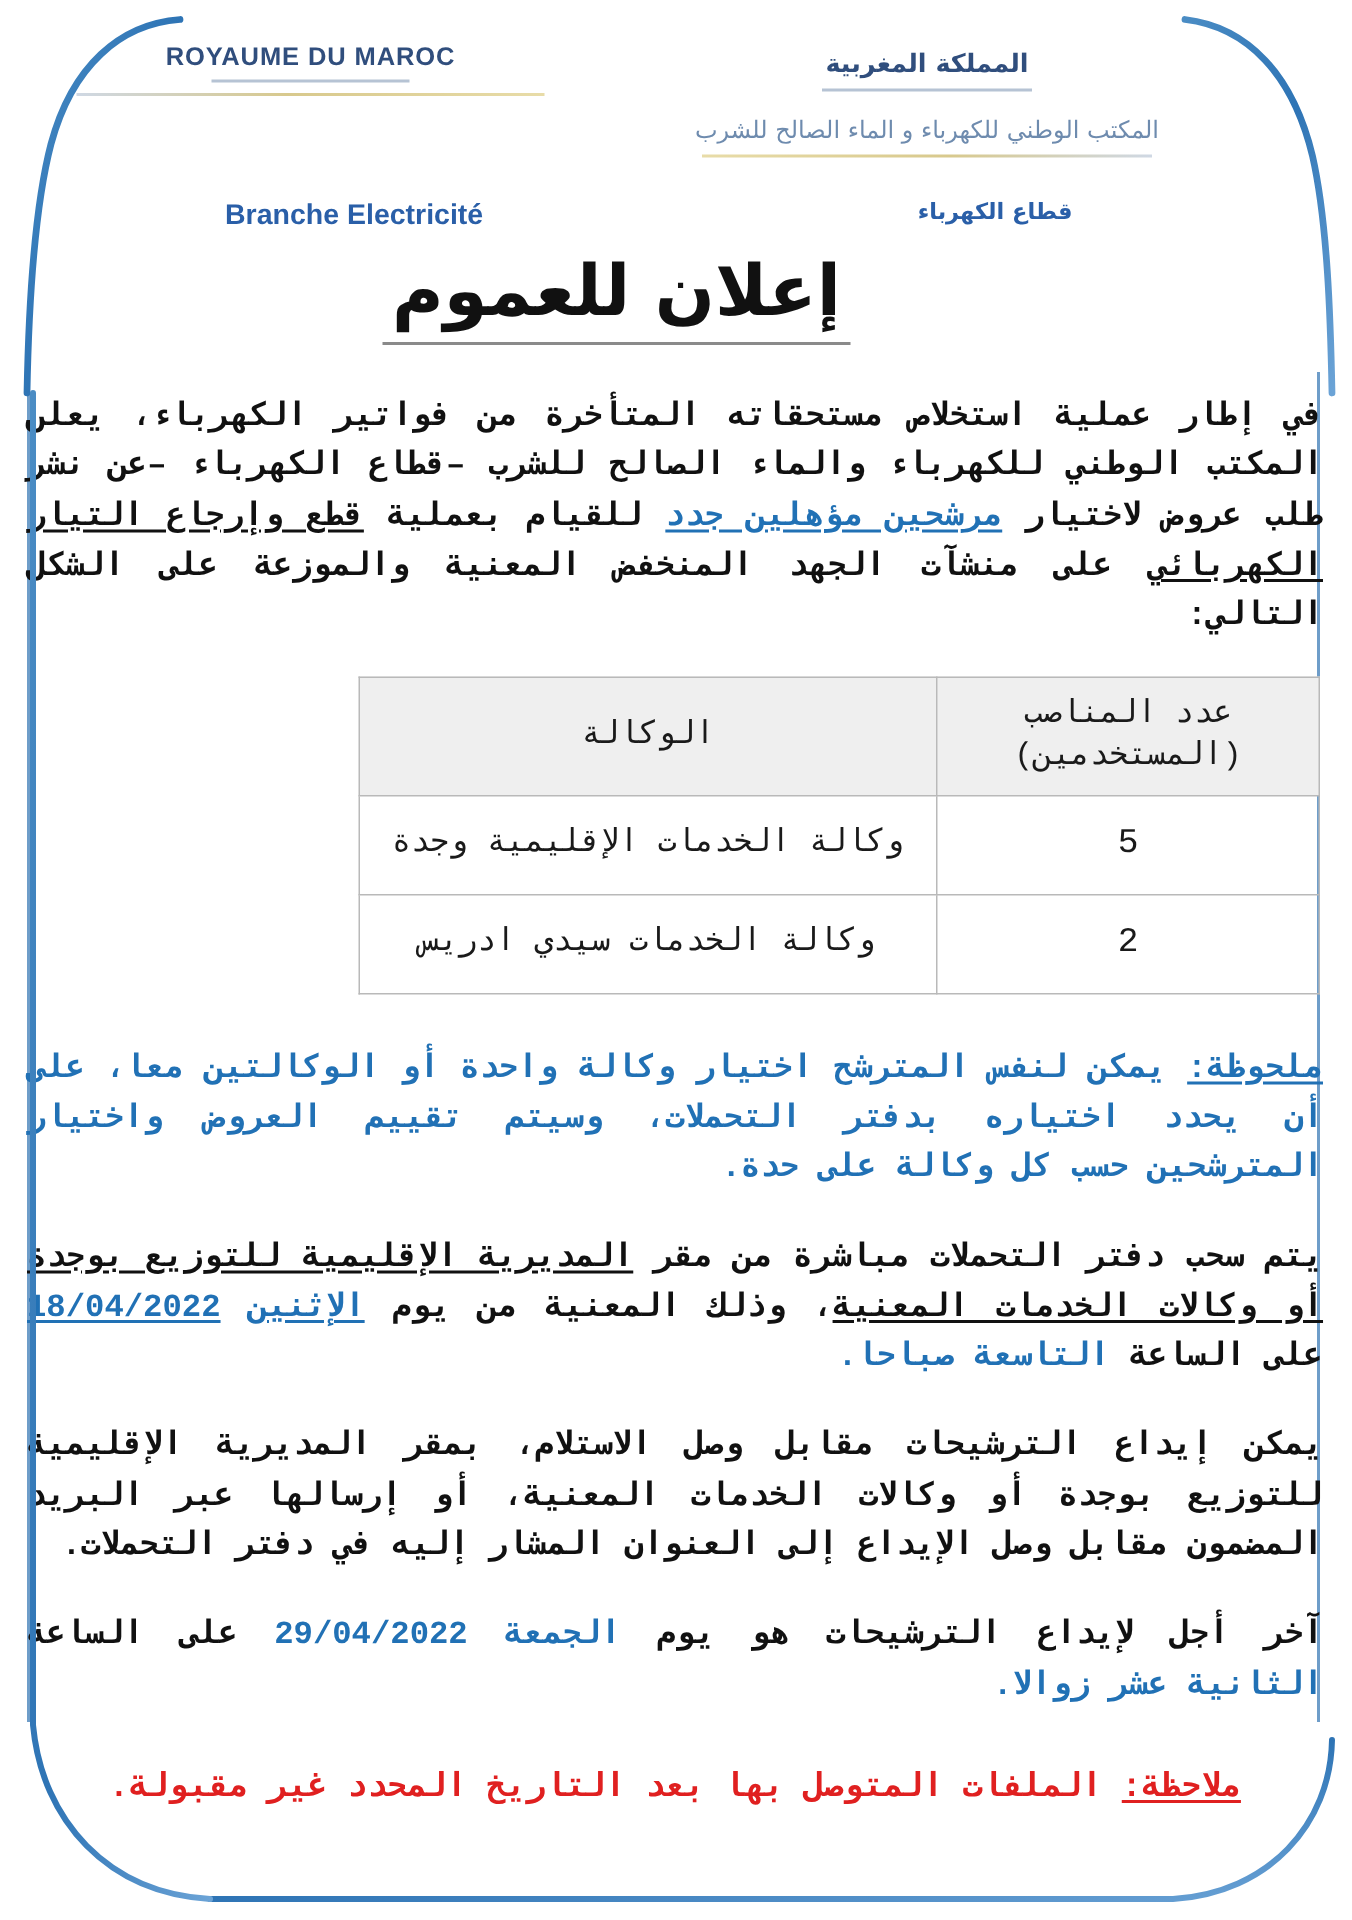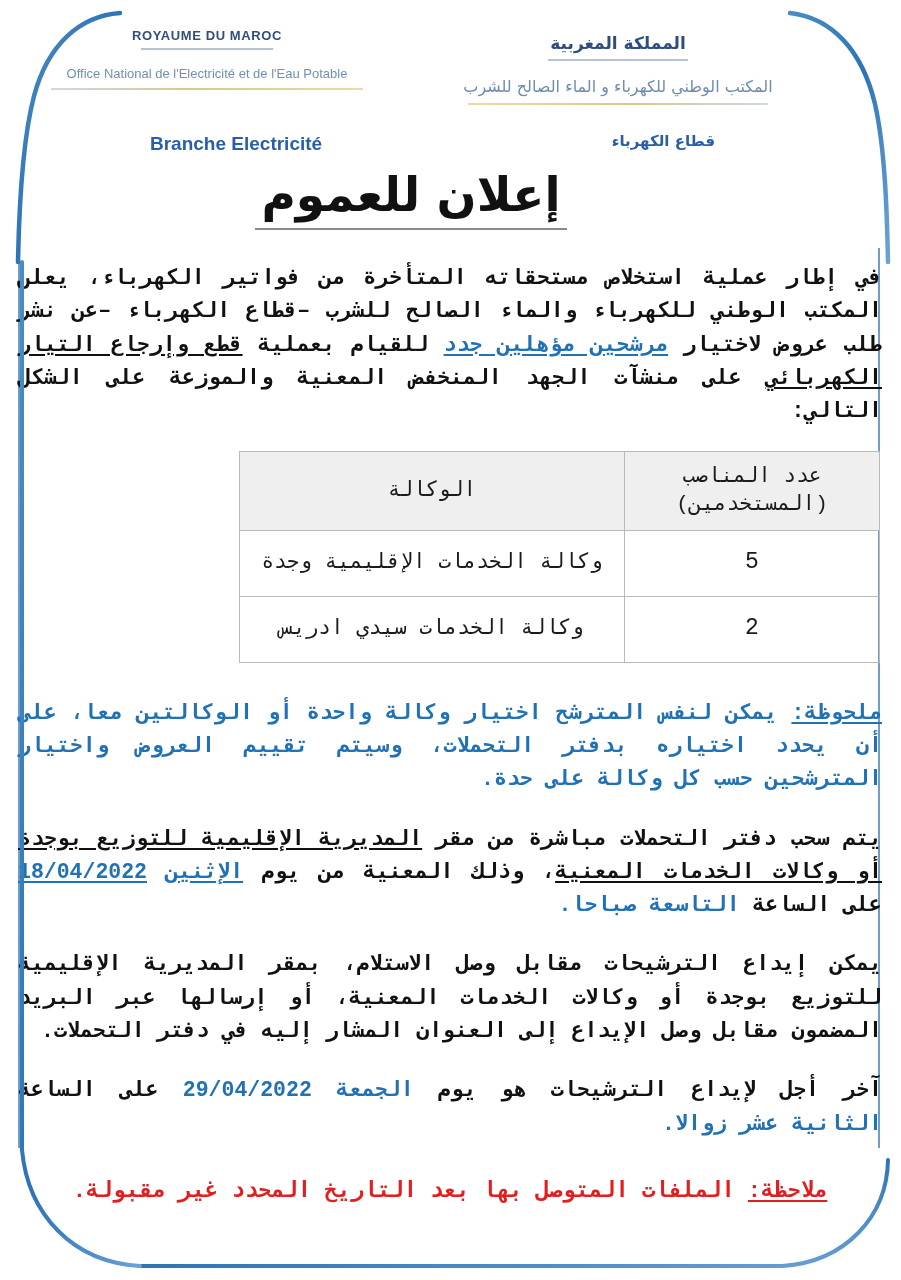--- a/index.html
+++ b/index.html
@@ -52,21 +52,21 @@
   }
   .lh-right {
     position: absolute;
     right: 118px;
     top: 33px;
     width: 330px;
     text-align: center;
   }
   .lh-kingdom-fr {
     font-family: "Liberation Sans", sans-serif;
-    font-size: 13px;
+    font-size: 17px;
     font-weight: bold;
     letter-spacing: 0.6px;
     color: #1f3f72;
     direction: ltr;
     opacity: .92;
   }
   .lh-rule-grey {
     height: 2px;
     background: #b6c3d4;
     width: 132px;
@@ -255,21 +255,20 @@
     <path d="M 888 1160 C 887 1216 846 1262 782 1266 L 140 1266" fill="none" stroke="url(#gblue)" stroke-width="4" stroke-linecap="round"></path>
 
     <path d="M 140 1266 C 72 1262 28 1214 22 1150 L 22 262" fill="none" stroke="url(#gblue)" stroke-width="4" stroke-linecap="round"></path>
   </svg>
 
   <div class="letterhead">
 
     <div class="lh-left">
       <div class="lh-kingdom-fr">ROYAUME DU MAROC</div>
       <div class="lh-rule-grey"></div>
-      <div class="lh-office-fr">Office National de l'Electricité et de l'Eau Potable</div>
       <div class="lh-rule-gold"></div>
     </div>
 
     <div class="lh-right">
       <div class="lh-kingdom-ar">المملكة المغربية</div>
       <div class="lh-rule-grey-ar"></div>
       <div class="lh-office-ar">المكتب الوطني للكهرباء و الماء الصالح للشرب</div>
       <div class="lh-rule-gold-ar"></div>
     </div>
 

